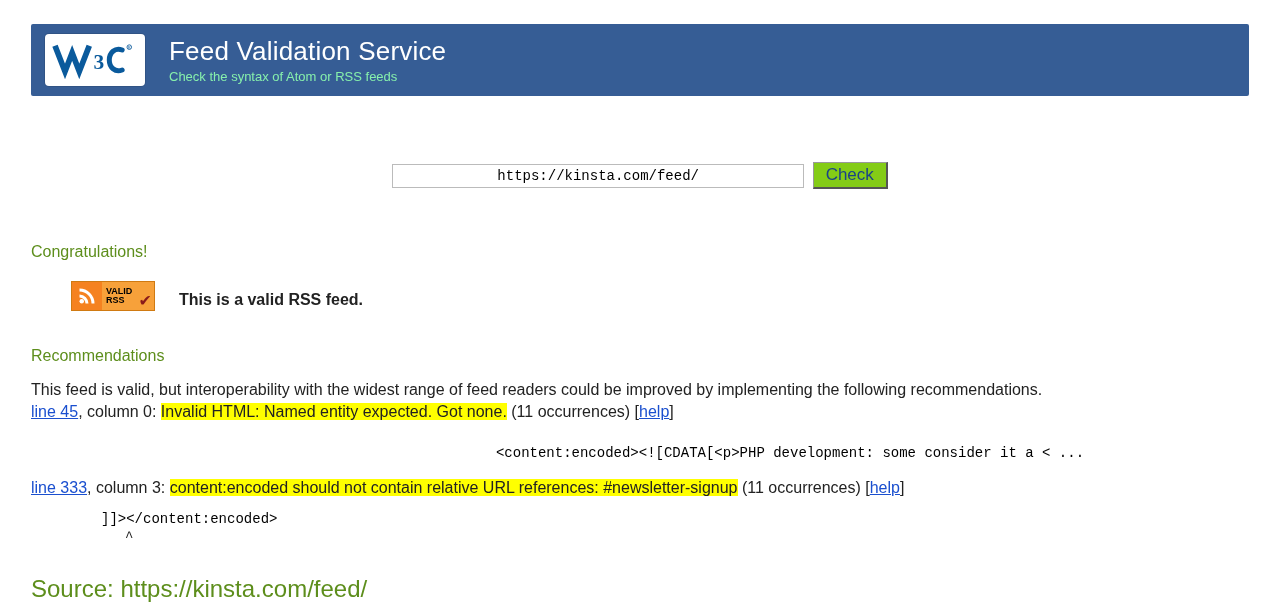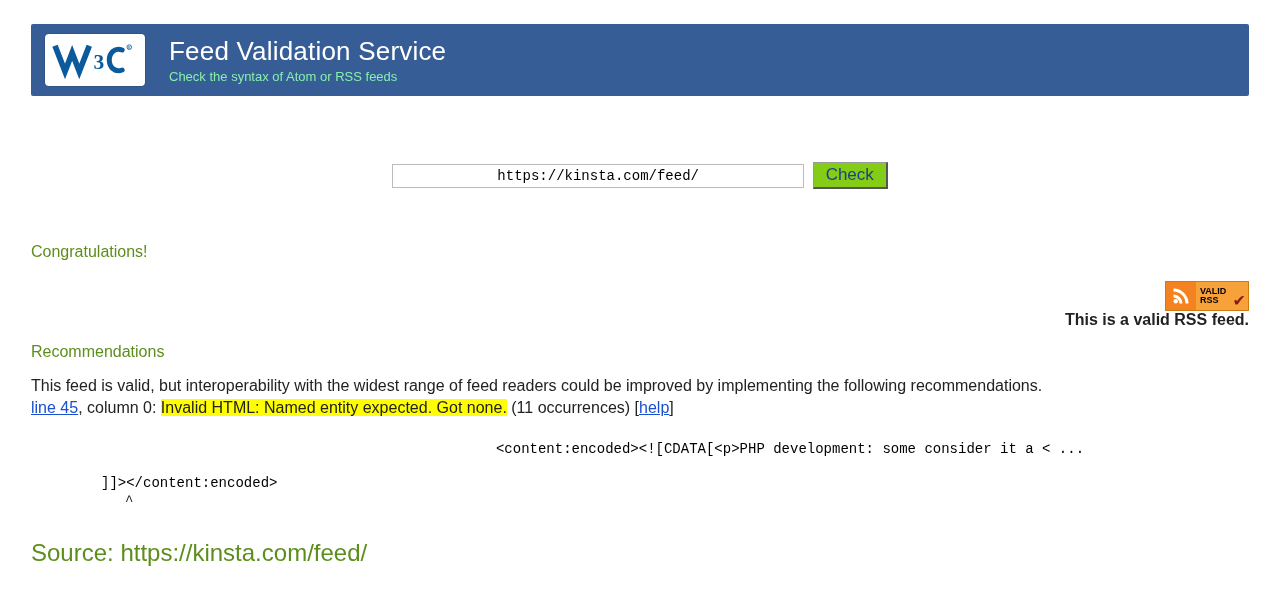--- a/index.html
+++ b/index.html
@@ -80,23 +80,22 @@
     margin: 0 0 16px 0;
   }
   h2.source {
     font-size: 24px;
     margin-top: 30px;
   }
   h2.source .src-url { color: #5d8e1c; }
   .valid-row {
     display: flex;
     align-items: flex-end;
-    gap: 0;
-    margin: 20px 0 12px 40px;
-    flex-direction: column;
+    gap: 24px;
+    margin: 20px 0 36px 40px;
   }
   .valid-badge {
     width: 84px;
     height: 30px;
     background: #f7a13a;
     display: flex;
     align-items: center;
     position: relative;
     border: 1px solid #d07a12;
     box-sizing: border-box;
@@ -194,20 +193,23 @@
   </div>
 
   <h2>Recommendations</h2>
   <p class="rec-intro">This feed is valid, but interoperability with the widest range of feed readers could be improved by implementing the following recommendations.</p>
 
   <p class="rec-line">
     <a class="link" href="#">line 45</a><span>, column 0: </span><span class="hl"><span>Invalid HTML:</span><span class="mono"> Named entity expected. Got none.</span></span><span> (11 occurrences) </span>[<a class="link" href="#">help</a>]
   </p>
   <div class="code-block code-center">&lt;content:encoded&gt;&lt;![CDATA[&lt;p&gt;PHP development: some consider it a &lt; ...</div>
 
+  <p class="rec-line">
+    <a class="link" href="#">line 333</a><span>, column 3: </span><span class="hl"><span>content:encoded should not contain relative URL references:</span><span class="mono"> #newsletter-signup</span></span><span> (11 occurrences) </span>[<a class="link" href="#">help</a>]
+  </p>
   <div class="code-block code-left">]]&gt;&lt;/content:encoded&gt;</div>
   <div class="caret-line">^</div>
 
   <h2 class="source">
     <span>Source: </span><span class="src-url">https://kinsta.com/feed/</span>
   </h2>
 
 </div>
 
 </body></html>

